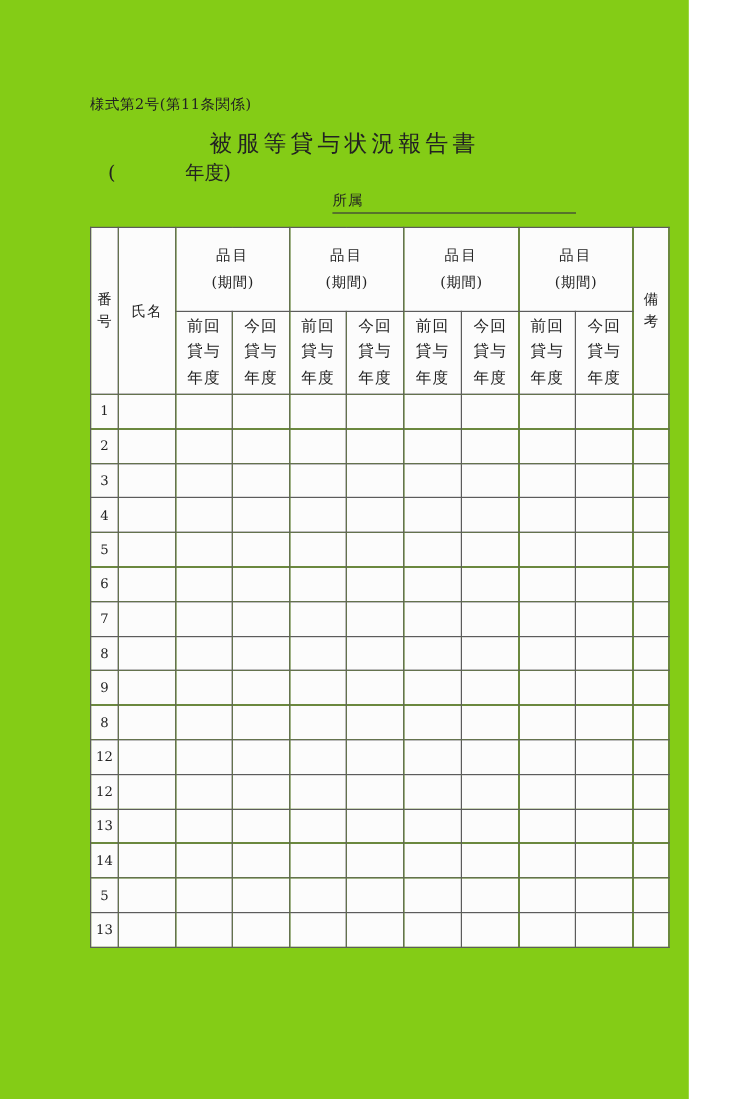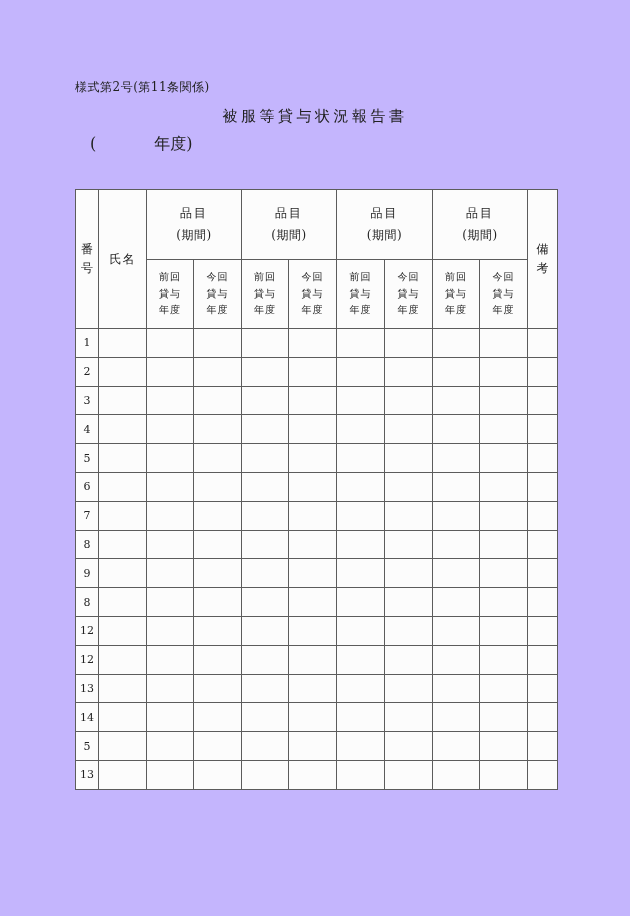--- a/index.html
+++ b/index.html
@@ -2,43 +2,43 @@
 <html lang="ja"><head>
 <meta charset="utf-8">
 <style>
   html, body {
     margin: 0;
     padding: 0;
     background: #ffffff;
   }
   .page {
     position: relative;
-    width: 630px;
+    width: 574px;
     height: 916px;
-    background: #c4b5fd;
+    background: #84cc16;
     font-family: "DejaVu Serif", "Liberation Serif", serif;
     color: #222222;
     overflow: hidden;
     text-decoration: underline;
   }
   .form-number {
     position: absolute;
     left: 75px;
     top: 79px;
     font-size: 12px;
     letter-spacing: 0.5px;
     white-space: nowrap;
   }
   .doc-title {
     position: absolute;
     left: 0;
     top: 107px;
     width: 100%;
     text-align: center;
-    font-size: 15px;
+    font-size: 19px;
     letter-spacing: 3.5px;
     white-space: nowrap;
   }
   .fiscal-year-line {
     position: absolute;
     left: 90px;
     top: 134px;
     font-size: 16px;
     white-space: nowrap;
   }
@@ -96,21 +96,21 @@
     flex-direction: column;
     align-items: center;
     justify-content: center;
     gap: 5px;
   }
   th.group-th .item-label { letter-spacing: 2px; }
   th.group-th .period-label { letter-spacing: 0.5px; }
   th.sub-th {
     white-space: pre-line;
     line-height: 1.65;
-    font-size: 10px;
+    font-size: 13px;
     letter-spacing: 1px;
   }
   td.row-number-cell {
     font-size: 11px;
     font-family: "DejaVu Serif", "Liberation Serif", serif;
   }
   td.entry-cell { background: #fcfcfc; }
 </style>
 </head>
 <body>
@@ -119,20 +119,23 @@
 
   <div class="form-number">様式第2号(第11条関係)</div>
 
   <div class="doc-title">被服等貸与状況報告書</div>
 
   <div class="fiscal-year-line">
     <span class="paren-open">(</span>
     <span class="year-suffix">年度)</span>
   </div>
 
+  <div class="affiliation">
+    <span class="affiliation-label">所属</span>
+  </div>
 
   <table class="report-table">
     <colgroup>
       <col style="width:23px">
       <col style="width:48px">
       <col style="width:47px">
         <col style="width:48px">
       <col style="width:47px">
         <col style="width:48px">
       <col style="width:48px">

